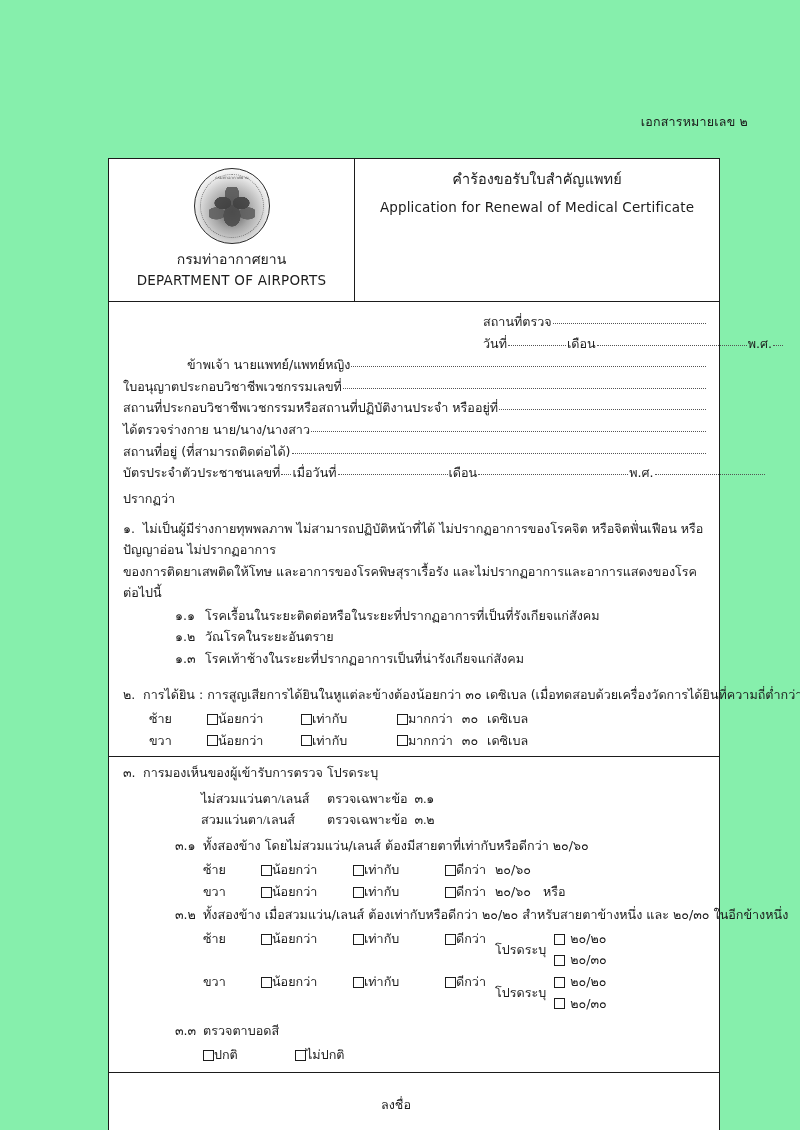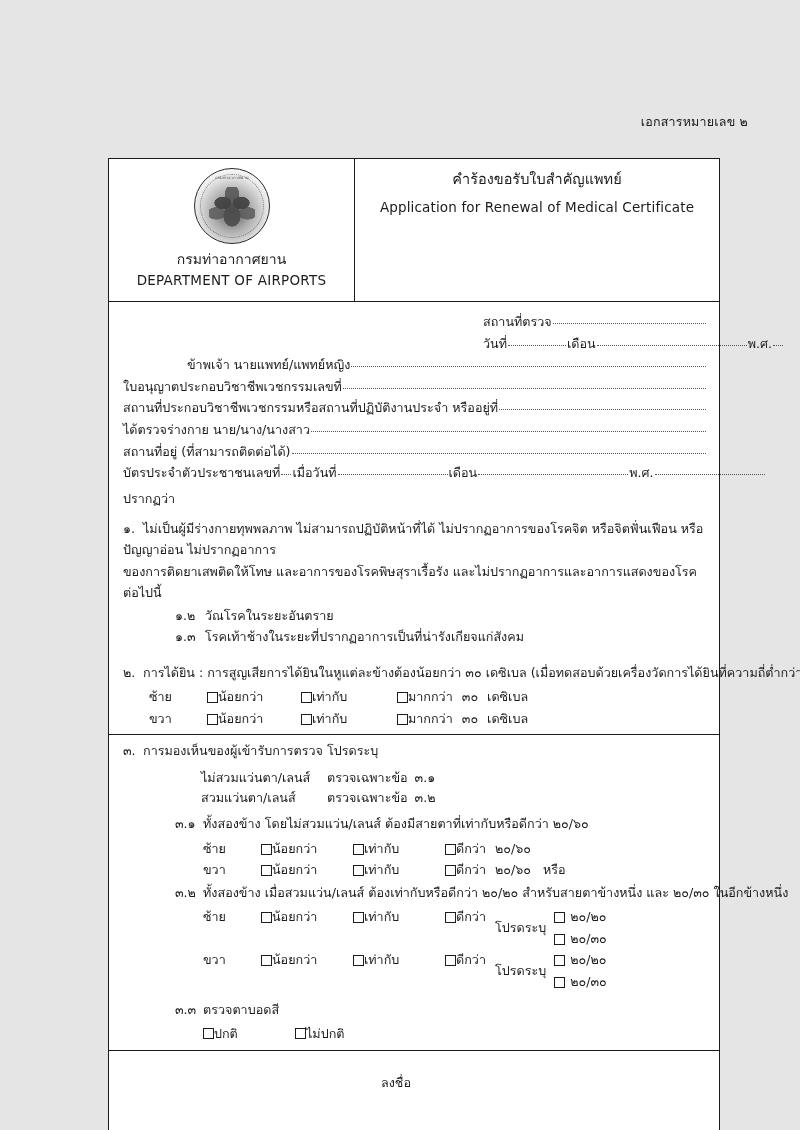--- a/index.html
+++ b/index.html
@@ -13,21 +13,21 @@
     height: 1130px;
     position: relative;
     font-family: "DejaVu Sans", "Liberation Sans", sans-serif;
     color: #1b1b1b;
     overflow: hidden;
   }
 
   .page {
     position: absolute;
     inset: 0;
-    background: #e5e5e5;
+    background: #86efac;
   }
 
   
   .doc-label {
     position: absolute;
     top: 112px;
     right: 52px;
     font-size: 12.5px;
     letter-spacing: .2px;
     white-space: nowrap;
@@ -244,20 +244,21 @@
   .s2-opts { padding-left: 26px; }
   .s2-w1 { width: 94px; }
   .s2-w2 { width: 96px; }
   .s2-tail { margin-left: 9px; }
 
   
   .sec3-block { padding: 7px 12px 10px 14px; }
   .s3-lenslines {
     padding-left: 78px;
     margin-top: 7px;
+    font-family: Liberation Serif, serif;
   }
   .s3-lensrow {
     font-size: 12.6px;
     line-height: 1.62;
     display: flex;
     white-space: nowrap;
   }
   .s3-lens-a { width: 126px; flex: none; }
 
   .s3-item {
@@ -412,20 +413,24 @@
       <div class="plain-line">ปรากฏว่า</div>
     </div>
 
     <div class="sec1-block">
       <div class="sec1-para">
         <span class="sec-num">๑.</span><span>ไม่เป็นผู้มีร่างกายทุพพลภาพ ไม่สามารถปฏิบัติหน้าที่ได้ ไม่ปรากฏอาการของโรคจิต หรือจิตฟั่นเฟือน หรือปัญญาอ่อน ไม่ปรากฏอาการ</span>
       </div>
       <div class="sec1-para">ของการติดยาเสพติดให้โทษ และอาการของโรคพิษสุราเรื้อรัง และไม่ปรากฏอาการและอาการแสดงของโรค ต่อไปนี้</div>
 
       <div class="sec1-sub">
+        <span class="sub-num">๑.๑</span>
+        <span>โรคเรื้อนในระยะติดต่อหรือในระยะที่ปรากฏอาการที่เป็นที่รังเกียจแก่สังคม</span>
+      </div>
+      <div class="sec1-sub">
         <span class="sub-num">๑.๒</span>
         <span>วัณโรคในระยะอันตราย</span>
       </div>
       <div class="sec1-sub">
         <span class="sub-num">๑.๓</span>
         <span>โรคเท้าช้างในระยะที่ปรากฏอาการเป็นที่น่ารังเกียจแก่สังคม</span>
       </div>
     </div>
 
     <div class="block sec2-block">

